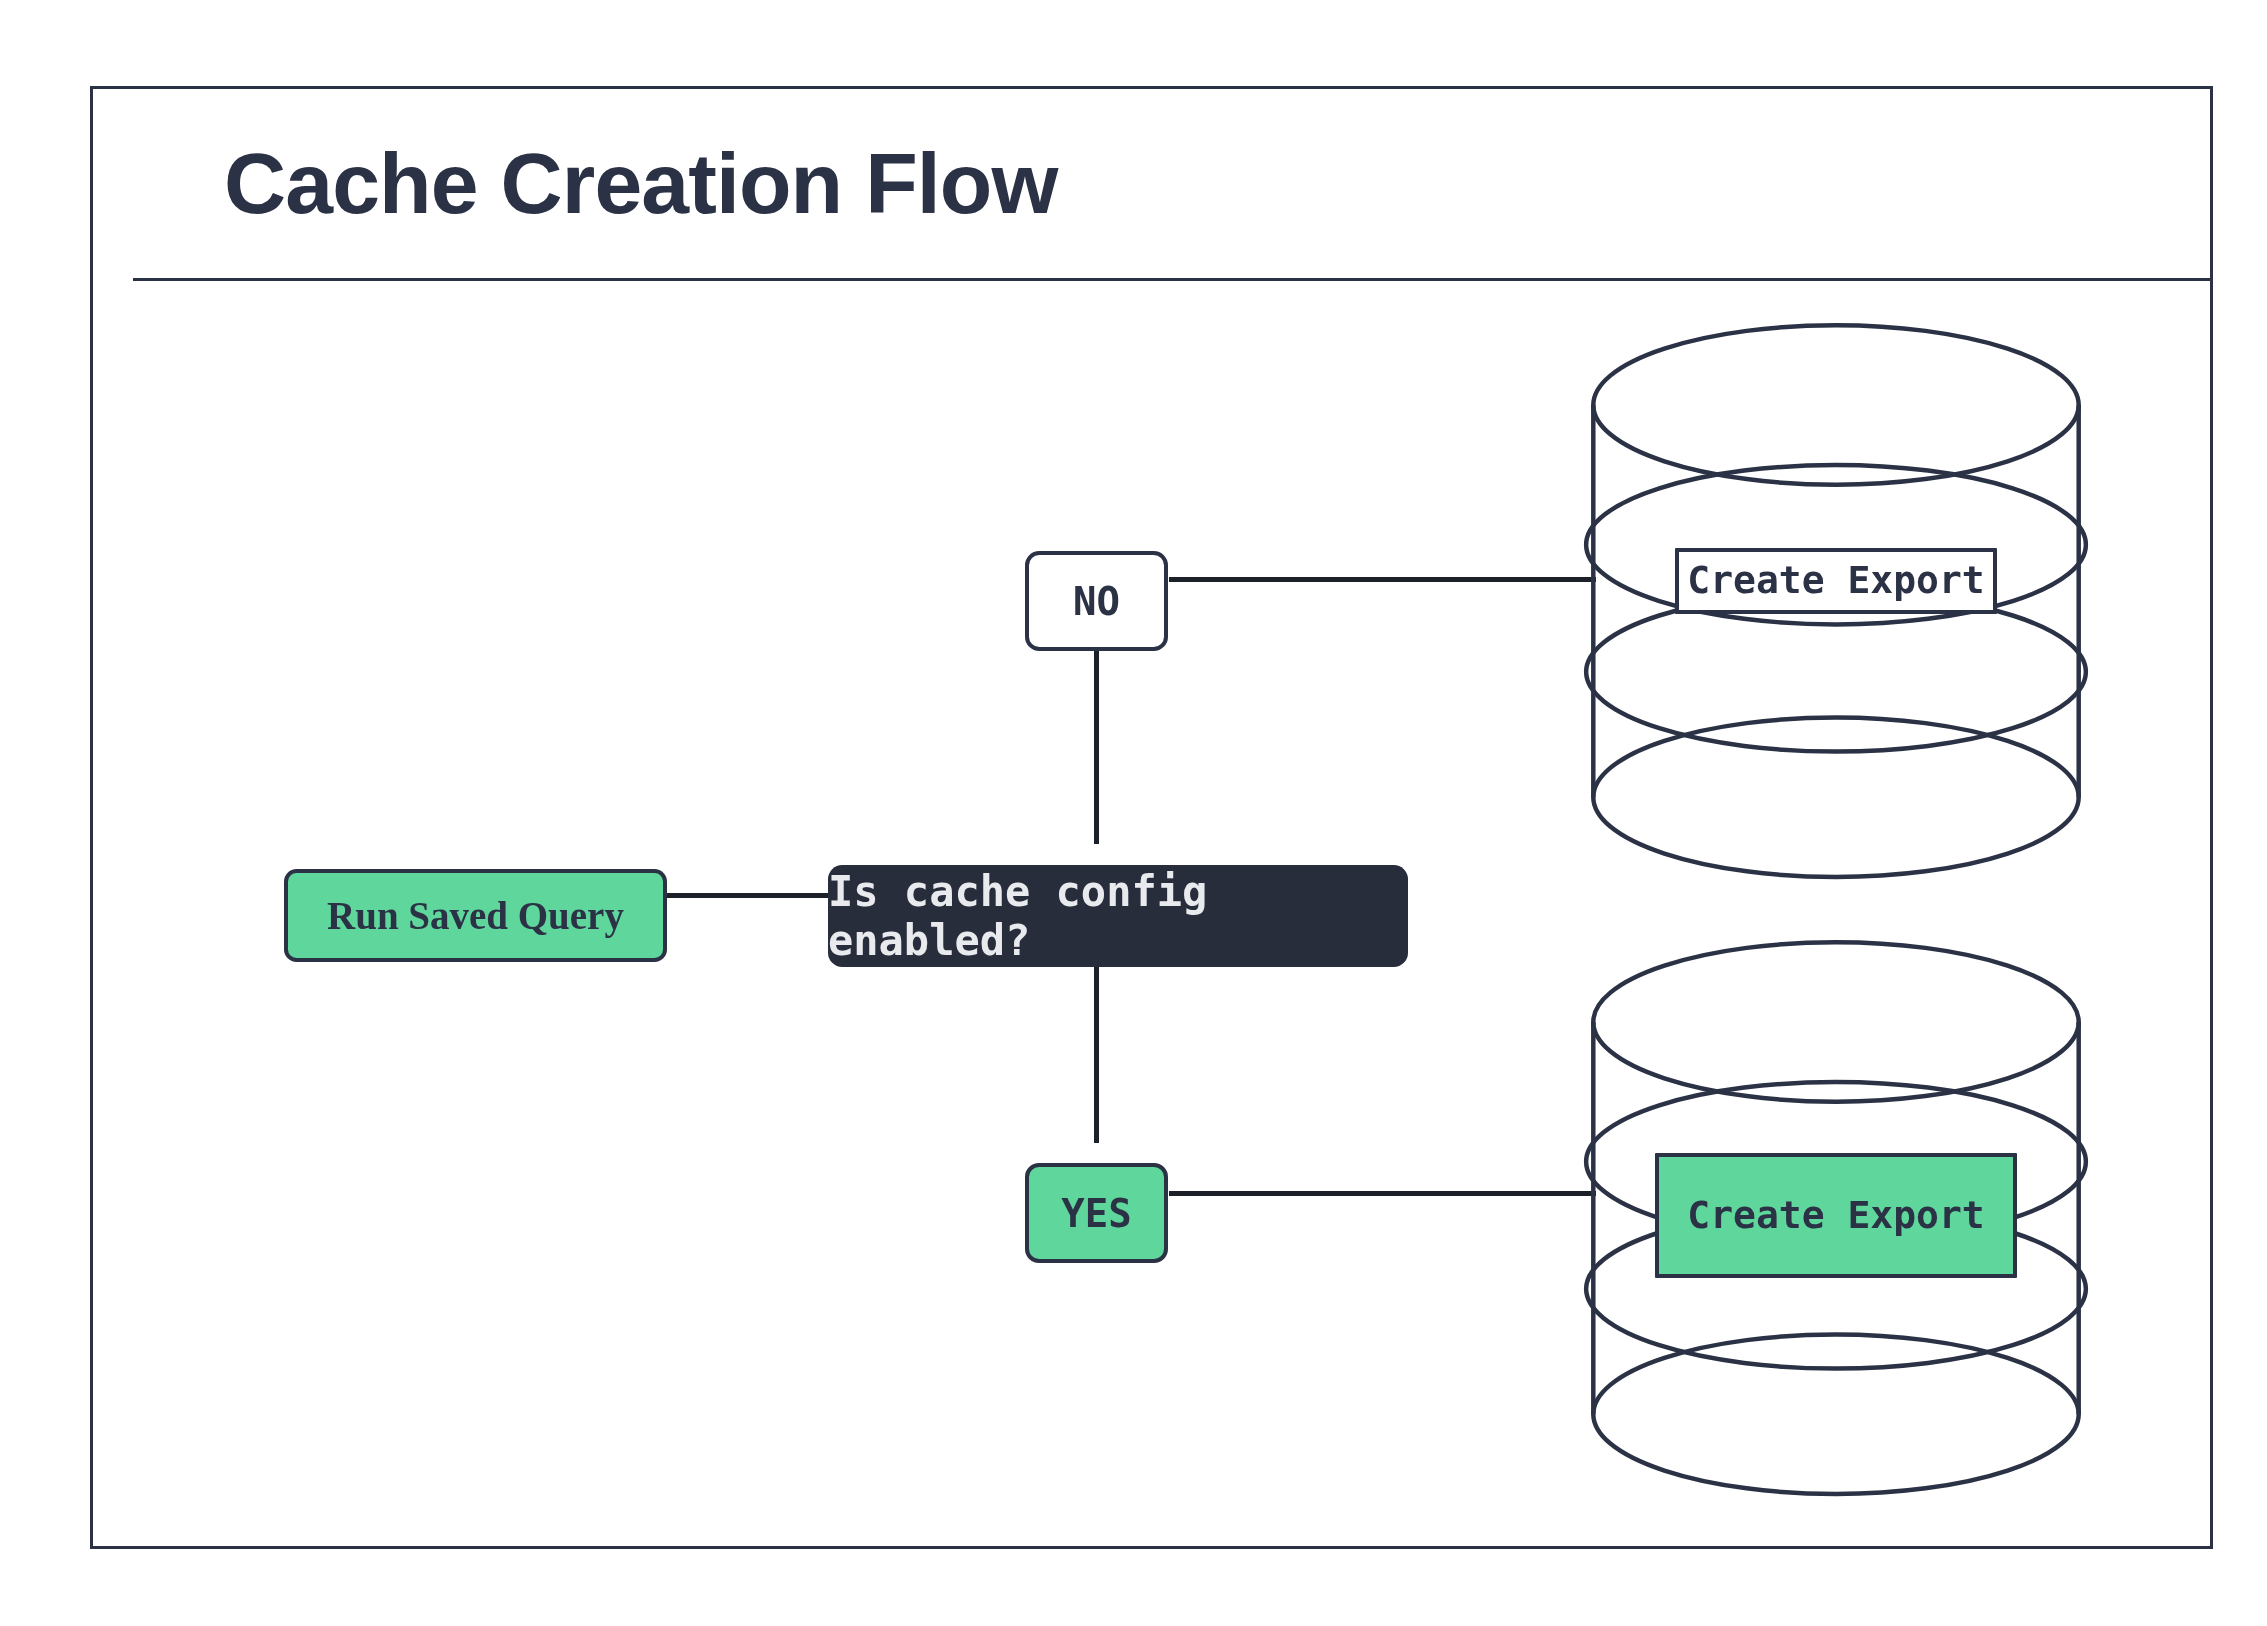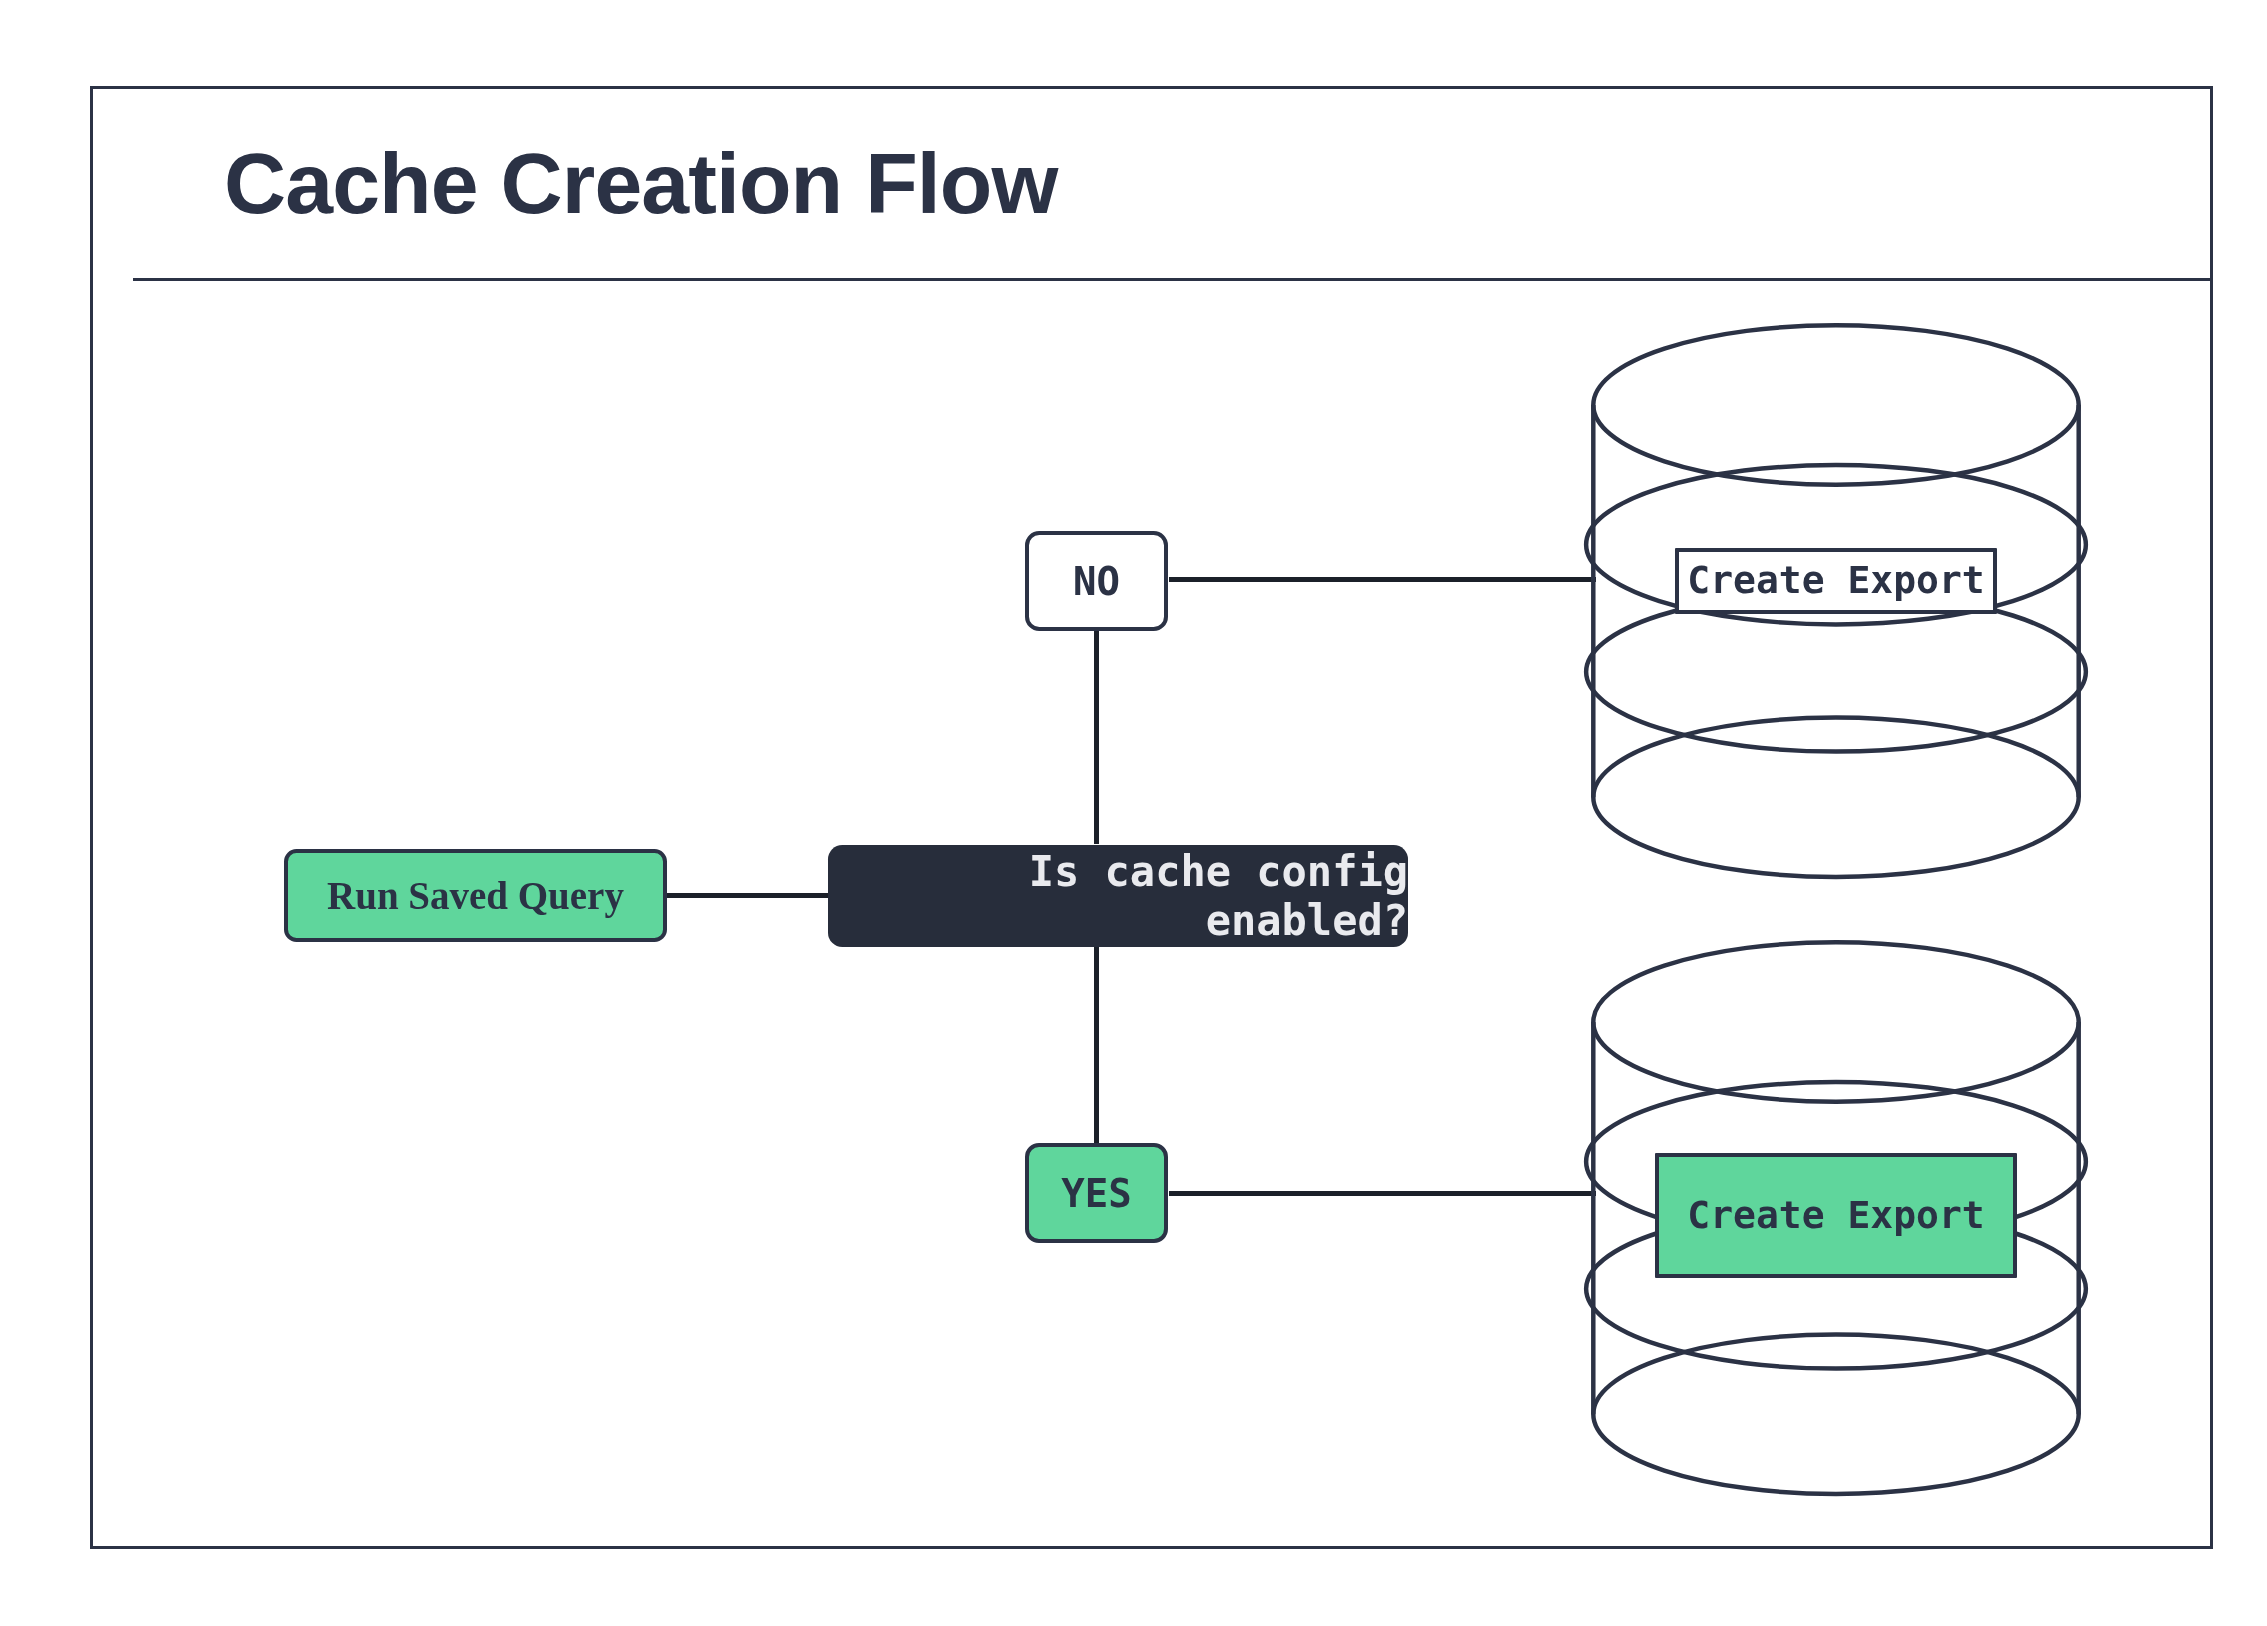--- a/index.html
+++ b/index.html
@@ -42,23 +42,24 @@
     font-weight: 700;
     font-size: 86px;
     letter-spacing: -0.9px;
     color: var(--navy);
   }
   .node {
     position: absolute;
     display: flex;
     align-items: center;
     justify-content: center;
-    text-align: right;
+    text-align: left;
     color: var(--navy);
     font-weight: bold;
+    margin-top: 20px;
   }
   .node-start {
     left: 284px; top: 849px;
     width: 383px; height: 93px;
     background: var(--accent-green);
     border: 4.5px solid var(--navy);
     border-radius: 12.5px;
     font-size: 39px;
     font-family: Liberation Serif, serif;
   }

